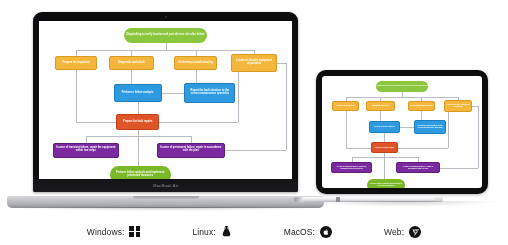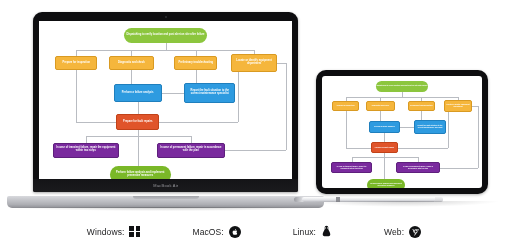--- a/index.html
+++ b/index.html
@@ -232,45 +232,45 @@
         <span class="ico-win">
             <i></i>
             <i></i>
             <i></i>
             <i></i>
           </span>
       </span>
     </div>
 
     <div class="plat">
-      <span class="plat-label">MacOS:</span>
-      <span class="plat-icon">
-        <span class="ico-circle">
-          <svg width="8" height="8" viewBox="0 0 24 24" aria-hidden="true">
-            <path fill="#ffffff" d="M16.5 12.8c0-2.2 1.8-3.3 1.9-3.4-1-1.5-2.6-1.7-3.2-1.7-1.4-.1-2.7.8-3.3.8-.7 0-1.7-.8-2.8-.8-1.5 0-2.8.9-3.6 2.2-1.5 2.6-.4 6.5 1.1 8.6.7 1 1.6 2.2 2.7 2.1 1.1 0 1.5-.7 2.8-.7 1.3 0 1.6.7 2.8.7 1.2 0 1.9-1 2.6-2.1.8-1.2 1.2-2.3 1.2-2.4-.1 0-2.2-.9-2.2-3.3zM14.3 5.9c.6-.7 1-1.7.9-2.7-.9 0-2 .6-2.6 1.3-.6.6-1.1 1.7-.9 2.6 1 .1 2-.5 2.6-1.2z"></path>
-          </svg>
-        </span>
-      </span>
-    </div>
-
-    <div class="plat">
       <span class="plat-label">Linux:</span>
       <span class="plat-icon">
         <svg width="11" height="13" viewBox="0 0 24 28" aria-hidden="true">
           <path fill="#111214" d="M12 1.2c-2.6 0-4 1.9-4 4.4 0 1.7.3 2.7.1 3.7-.3 1.4-1.6 2.9-2.4 4.7-.9 2-1.7 3.6-1.9 5.3-.2 1.6.2 2.9 1.1 3.7 1.3 1.2 3.4 1.6 5.3 1.6h3.6c1.9 0 4-.4 5.3-1.6.9-.8 1.3-2.1 1.1-3.7-.2-1.7-1-3.3-1.9-5.3-.8-1.8-2.1-3.3-2.4-4.7-.2-1 .1-2 .1-3.7 0-2.5-1.4-4.4-4-4.4z"></path>
           <ellipse cx="9.6" cy="6.3" rx="1.25" ry="1.7" fill="#ffffff"></ellipse>
           <ellipse cx="14.4" cy="6.3" rx="1.25" ry="1.7" fill="#ffffff"></ellipse>
           <circle cx="9.7" cy="6.6" r=".75" fill="#111214"></circle>
           <circle cx="14.3" cy="6.6" r=".75" fill="#111214"></circle>
           <path fill="#111214" d="M12 8.4c1.1 0 2.1.7 2.1 1.3 0 .6-1 1.2-2.1 1.2s-2.1-.6-2.1-1.2c0-.6 1-1.3 2.1-1.3z"></path>
         </svg>
       </span>
     </div>
 
     <div class="plat">
+      <span class="plat-label">MacOS:</span>
+      <span class="plat-icon">
+        <span class="ico-circle">
+          <svg width="8" height="8" viewBox="0 0 24 24" aria-hidden="true">
+            <path fill="#ffffff" d="M16.5 12.8c0-2.2 1.8-3.3 1.9-3.4-1-1.5-2.6-1.7-3.2-1.7-1.4-.1-2.7.8-3.3.8-.7 0-1.7-.8-2.8-.8-1.5 0-2.8.9-3.6 2.2-1.5 2.6-.4 6.5 1.1 8.6.7 1 1.6 2.2 2.7 2.1 1.1 0 1.5-.7 2.8-.7 1.3 0 1.6.7 2.8.7 1.2 0 1.9-1 2.6-2.1.8-1.2 1.2-2.3 1.2-2.4-.1 0-2.2-.9-2.2-3.3zM14.3 5.9c.6-.7 1-1.7.9-2.7-.9 0-2 .6-2.6 1.3-.6.6-1.1 1.7-.9 2.6 1 .1 2-.5 2.6-1.2z"></path>
+          </svg>
+        </span>
+      </span>
+    </div>
+
+    <div class="plat">
       <span class="plat-label">Web:</span>
       <span class="plat-icon">
         <span class="ico-circle">
           <svg width="9" height="9" viewBox="0 0 24 24" aria-hidden="true">
             <circle cx="12" cy="12" r="4.4" fill="none" stroke="#ffffff" stroke-width="2.2"></circle>
             <path d="M12 7.6h9.4" stroke="#ffffff" stroke-width="2.2" fill="none"></path>
             <path d="M9.8 14.2 4.6 5.3" stroke="#ffffff" stroke-width="2.2" fill="none"></path>
             <path d="M14.2 14.2 9.5 22.5" stroke="#ffffff" stroke-width="2.2" fill="none"></path>
           </svg>
         </span>

